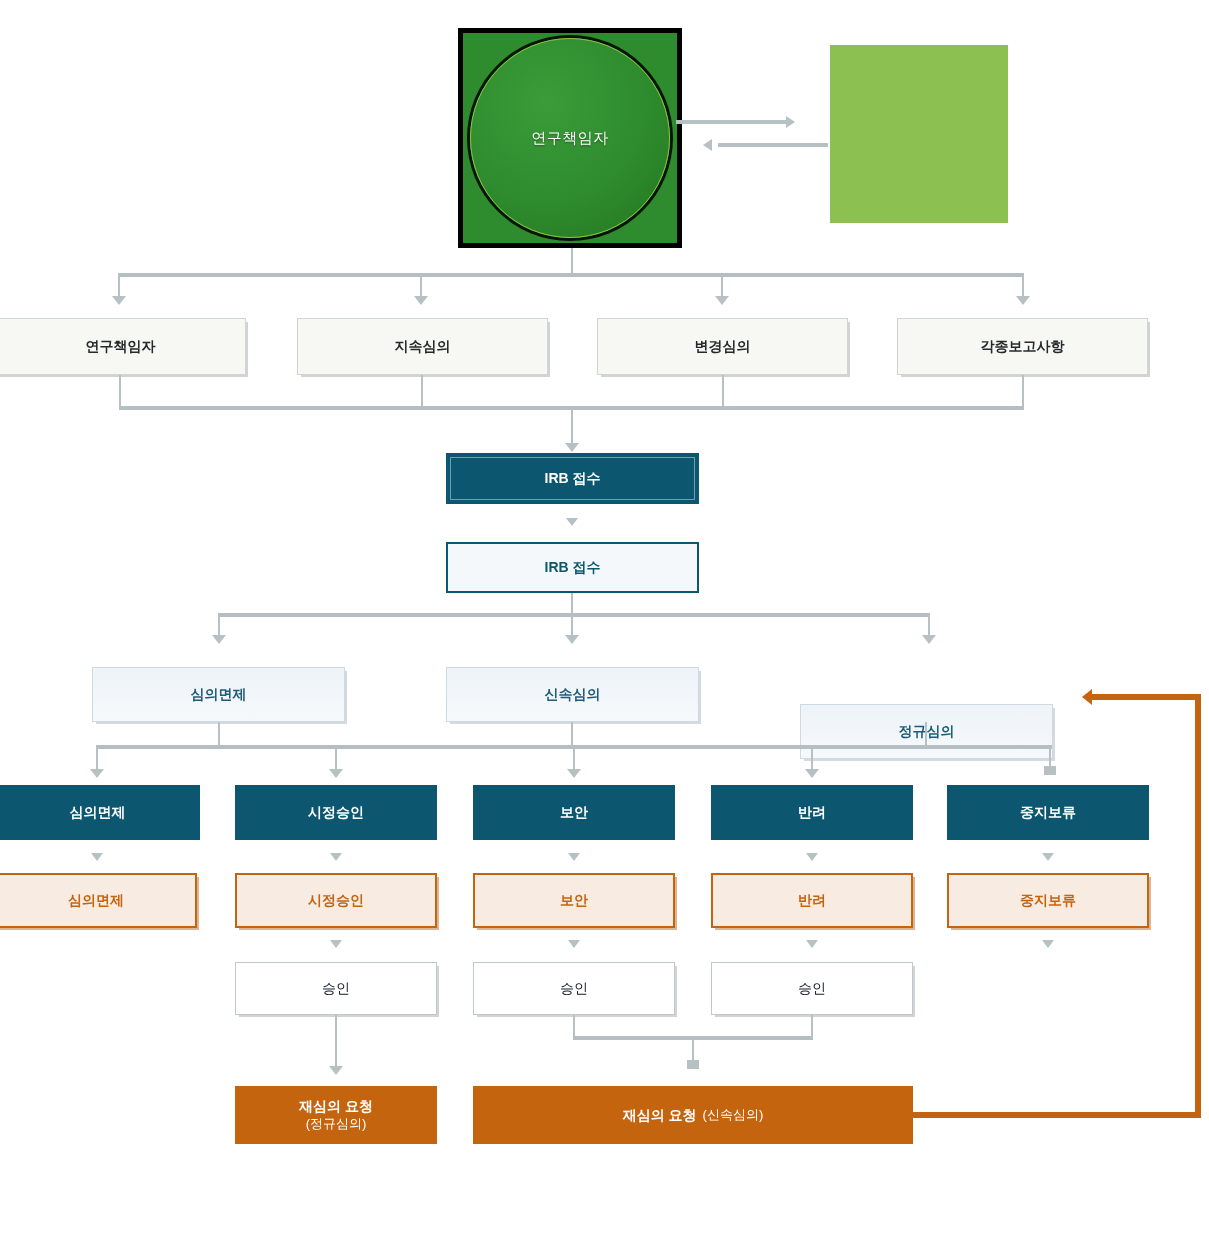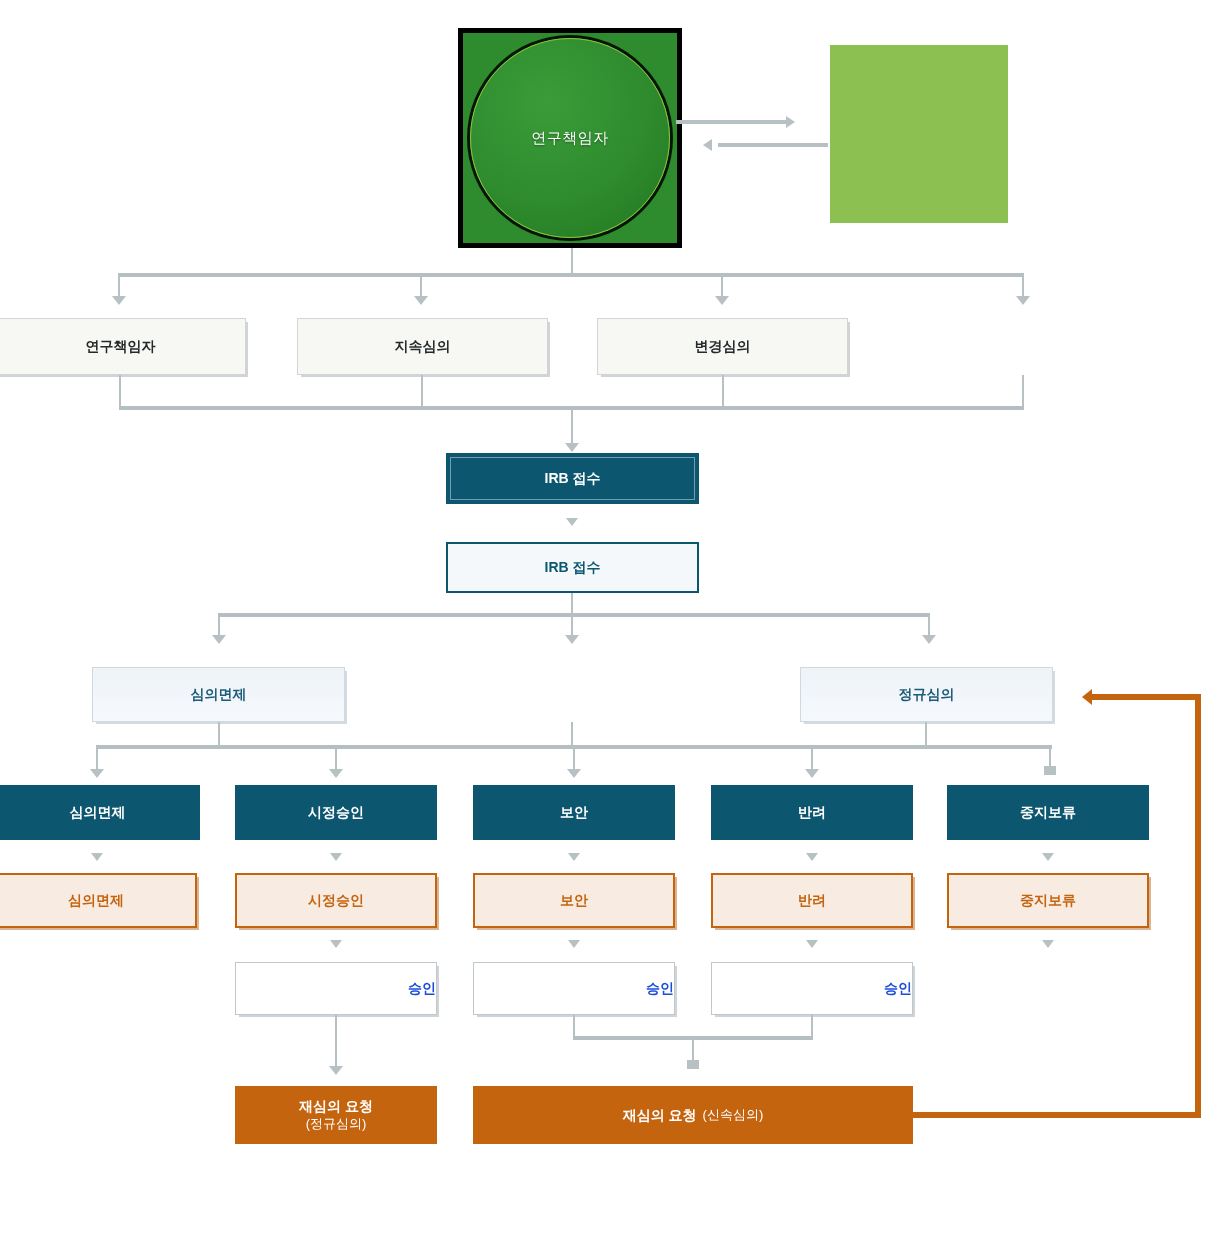--- a/index.html
+++ b/index.html
@@ -117,25 +117,24 @@
     color: #c5640f;
     font-size: 14px;
     font-weight: bold;
     box-shadow: 3px 3px 0 -1px rgba(190,120,60,0.55);
   }
 
   
   .box-white {
     background: #ffffff;
     border: 1px solid #bfc8cc;
-    color: #1d4ed8;
-    font-size: 14px;
-    font-weight: bold;
+    color: #0f172a;
+    font-size: 14px;
+    font-weight: normal;
     box-shadow: 3px 3px 0 -1px rgba(150,160,165,0.45);
-    justify-content: flex-end;
   }
 
   
   .box-orange {
     background: #c5640f;
     color: #ffffff;
     font-size: 14px;
     font-weight: bold;
     flex-direction: column;
   }
@@ -230,20 +229,23 @@
   <div class="arrow-dn" style="left:1016px; top:296px;"></div>
 
   <div class="node box-ivory" style="left:-5px; top:318px; width:251px; height:57px;">
     <span>연구책임자</span>
   </div>
   <div class="node box-ivory" style="left:597px; top:318px; width:251px; height:57px;">
     <span>변경심의</span>
   </div>
   <div class="node box-ivory" style="left:297px; top:318px; width:251px; height:57px;">
     <span>지속심의</span>
+  </div>
+  <div class="node box-ivory" style="left:897px; top:318px; width:251px; height:57px;">
+    <span>각종보고사항</span>
   </div>
 
   <div class="ln" style="left:119px; top:375px; width:2px; height:33px;"></div>
   <div class="ln" style="left:421px; top:375px; width:2px; height:33px;"></div>
   <div class="ln" style="left:722px; top:375px; width:2px; height:33px;"></div>
   <div class="ln" style="left:1022px; top:375px; width:2px; height:33px;"></div>
   <div class="ln bar" style="left:119px; top:406px; width:905px; height:4px;"></div>
   <div class="ln" style="left:571px; top:409px; width:2px; height:35px;"></div>
   <div class="arrow-dn" style="left:565px; top:443px;"></div>
 
@@ -265,21 +267,24 @@
 
   <div class="ln" style="left:571px; top:615px; width:2px; height:21px;"></div>
   <div class="arrow-dn" style="left:565px; top:635px;"></div>
 
   <div class="ln" style="left:928px; top:615px; width:2px; height:21px;"></div>
   <div class="arrow-dn" style="left:922px; top:635px;"></div>
 
   <div class="node box-blue-pale" style="left:92px; top:667px; width:253px; height:55px;">
     <span>심의면제</span>
   </div>
-  <div class="node box-blue-pale" style="left:800px; top:667px; width:253px; height:55px;">
+  <div class="node box-blue-pale" style="left:446px; top:667px; width:253px; height:55px;">
+    <span>신속심의</span>
+  </div>
+  <div class="node box-blue-pale" style="left:800px; top:704px; width:253px; height:55px;">
     <span>정규심의</span>
   </div>
 
   <div class="ln" style="left:218px; top:722px; width:2px; height:25px;"></div>
   <div class="ln" style="left:571px; top:722px; width:2px; height:25px;"></div>
   <div class="ln" style="left:925px; top:722px; width:2px; height:25px;"></div>
   <div class="ln bar" style="left:96px; top:745px; width:956px; height:4px;"></div>
 
   <div class="ln" style="left:96px; top:747px; width:2px; height:23px;"></div>
   <div class="arrow-dn" style="left:90px; top:769px;"></div>

